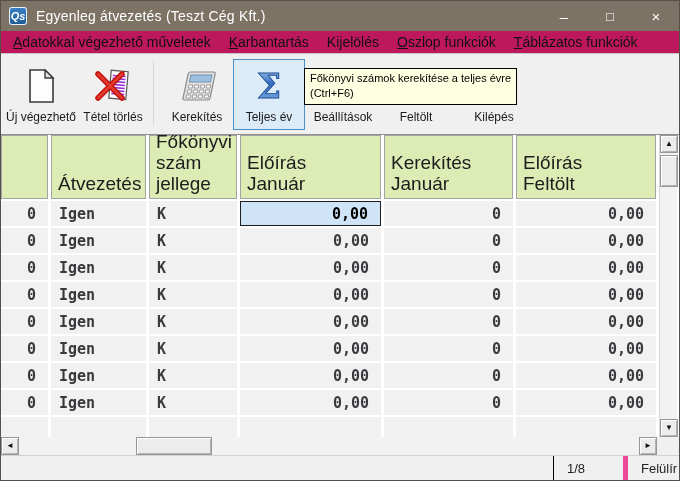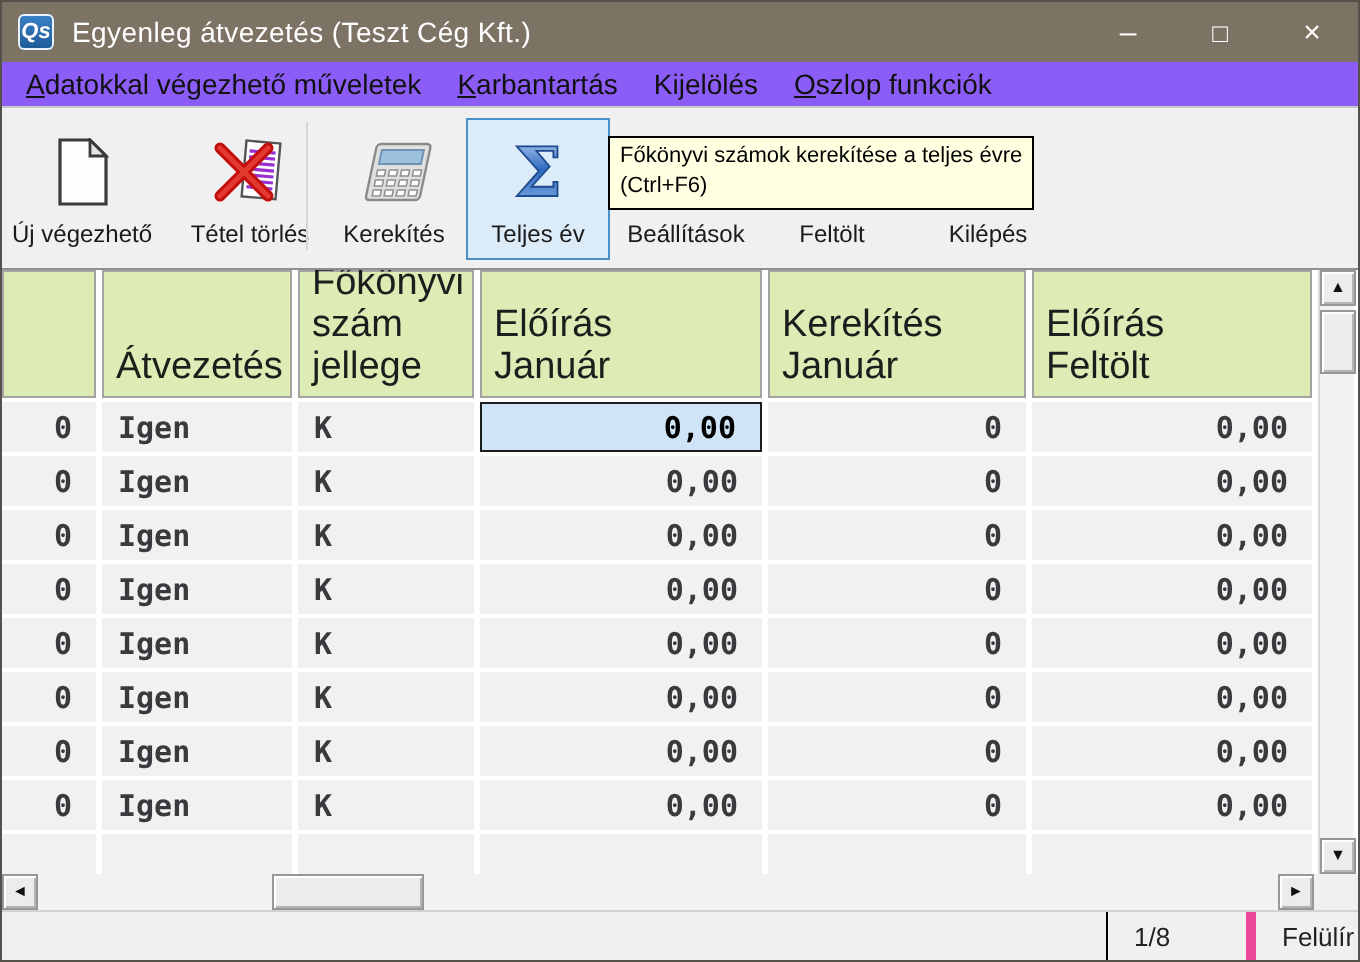--- a/index.html
+++ b/index.html
@@ -16,21 +16,21 @@
     color:#fff; font-size:11px; font-weight:bold; font-style:italic;
     display:flex; align-items:center; justify-content:center;
     box-shadow: inset 0 0 0 1px #e8f0f8;
   }
   .title-text { color:#ffffff; font-size:14px; margin-left:9px; letter-spacing:0.2px; }
   .win-controls { margin-left:auto; display:flex; height:100%; }
   .win-btn { width:46px; height:100%; display:flex; align-items:center; justify-content:center;
              color:#fff; font-size:15px; cursor:default; }
   .win-btn.max { font-size:13px; }
   
-  .menubar { height:23px; background:#8b5cf6; display:flex; align-items:center;
+  .menubar { height:23px; background:#be185d; display:flex; align-items:center;
              padding-left:3px; border-bottom:1px solid #c6c6c6; }
   .menu-item { font-size:14px; color:#111; padding:0 9px; white-space:nowrap; }
   .menu-item u { text-decoration: underline; }
   
   .toolbar { position:relative; height:81px; background:#f0f0f0; border-bottom:1px solid #8f8f8f; }
   .tb-btn { position:absolute; top:5px; width:72px; height:71px;
             display:flex; flex-direction:column; align-items:center;
             border:1px solid transparent; }
   .tb-btn.selected { background:#dcebf8; border-color:#4a90c8; }
   .tb-icon { height:48px; display:flex; align-items:center; justify-content:center; padding-top:4px; }
@@ -101,35 +101,36 @@
       <div class="win-btn max">□</div>
       <div class="win-btn">×</div>
     </div>
   </div>
 
   <div class="menubar">
     <div class="menu-item"><u>A</u>datokkal végezhető műveletek</div>
     <div class="menu-item"><u>K</u>arbantartás</div>
     <div class="menu-item">Ki<u>j</u>elölés</div>
     <div class="menu-item"><u>O</u>szlop funkciók</div>
+    <div class="menu-item"><u>T</u>áblázatos funkciók</div>
   </div>
 
   <div class="toolbar">
 
     <div class="tb-btn" style="left:4px">
       <div class="tb-icon">
         <svg width="30" height="34" viewBox="0 0 30 34">
           <path d="M4 1 L19 1 L27 9 L27 33 L4 33 Z" fill="#fdfdfd" stroke="#3a3a3a" stroke-width="1.6"></path>
           <path d="M19 1 L19 9 L27 9 Z" fill="#e4e4e4" stroke="#3a3a3a" stroke-width="1.4"></path>
         </svg>
       </div>
       <div class="tb-label">Új végezhető</div>
     </div>
 
-    <div class="tb-btn" style="left:88px">
+    <div class="tb-btn" style="left:76px">
       <div class="tb-icon">
         <svg width="36" height="34" viewBox="0 0 36 34">
           <g transform="rotate(5 24 16)">
             <rect x="15" y="2" width="17" height="28" fill="#ffffff" stroke="#555" stroke-width="1.2"></rect>
             <path stroke="#9b30d0" stroke-width="1.6" d="M17 7h13M17 10h13M17 13h13M17 16h13M17 19h13M17 22h13M17 25h13"></path>
           </g>
           <path d="M3 5 L27 29 M27 5 L3 29" stroke="#c40f0f" stroke-width="5.5" stroke-linecap="round" fill="none"></path>
           <path d="M3 5 L27 29 M27 5 L3 29" stroke="#e23b2e" stroke-width="2.5" stroke-linecap="round" fill="none"></path>
         </svg>
       </div>

